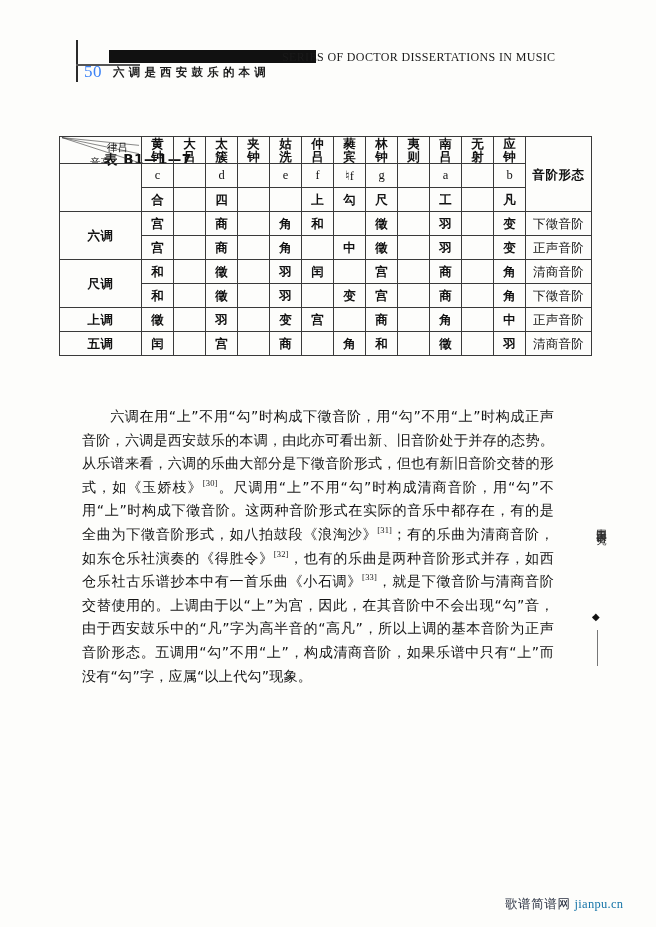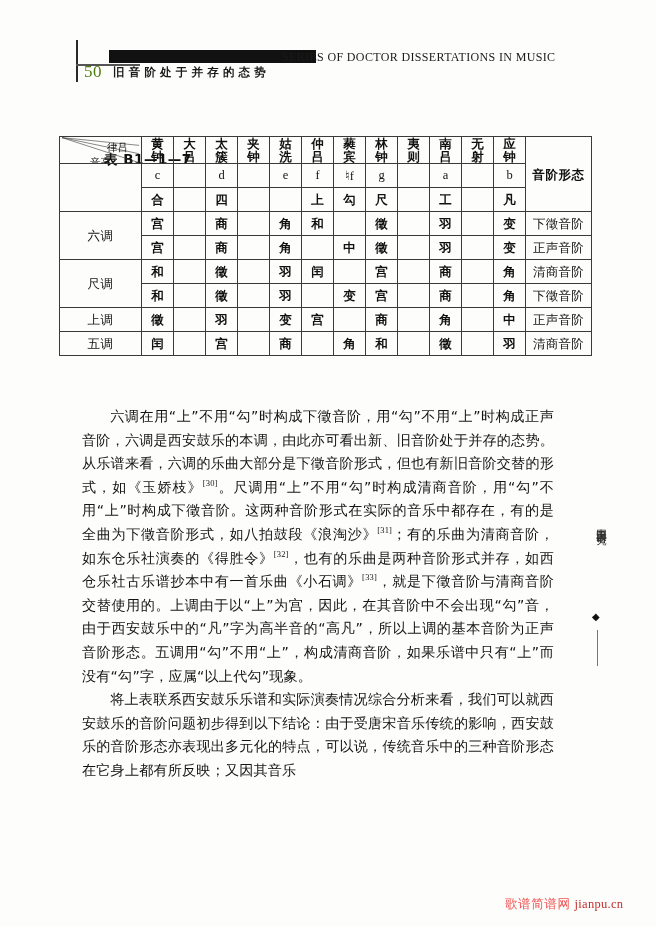--- a/index.html
+++ b/index.html
@@ -44,21 +44,21 @@
     left: 109px; top: 50px;
     width: 207px; height: 13px;
     background: #111;
   }
   .page-num {
     position: absolute;
     left: 84px; top: 62px;
     font-family: "Liberation Serif", "DejaVu Serif", serif;
     font-size: 17px;
     letter-spacing: 0.5px;
-    color: #4d7c0f;
+    color: #3b82f6;
   }
   .head-cn {
     position: absolute;
     left: 113px; top: 65px;
     font-family: "DejaVu Sans", sans-serif;
     font-size: 11.5px;
     font-weight: bold;
     letter-spacing: 4.2px;
     color: #1a1a1a;
     white-space: nowrap;
@@ -141,21 +141,21 @@
     font-size: 13px;
     height: 25px;
   }
   td.gongche {
     font-weight: bold;
     font-size: 13px;
     height: 25px;
   }
   td.rowlabel {
     font-size: 12.5px;
-    font-weight: normal;
+    font-weight: bold;
     letter-spacing: 0.5px;
   }
   td.deg {
     font-weight: bold;
     font-size: 13px;
   }
   td.shape {
     font-size: 12.5px;
     letter-spacing: 0.3px;
     white-space: nowrap;
@@ -225,34 +225,34 @@
 
   
   .watermark {
     position: absolute;
     left: 505px; top: 896px;
     font-size: 12.5px;
     font-family: "DejaVu Sans", sans-serif;
     white-space: nowrap;
     opacity: 0.92;
   }
-  .wm-cn { color: #ef4444; letter-spacing: 0.6px; }
-  .wm-en { color: #b91c1c; font-family: "Liberation Serif", serif; letter-spacing: 0.3px; }
+  .wm-cn { color: #0f172a; letter-spacing: 0.6px; }
+  .wm-en { color: #0369a1; font-family: "Liberation Serif", serif; letter-spacing: 0.3px; }
 </style>
 </head>
 <body>
 
 <div class="page">
 
   <div class="header">
     <div class="head-rule-vert"></div>
     <div class="head-rule-horiz"></div>
     <div class="head-bar"></div>
     <div class="page-num">50</div>
-    <div class="head-cn">旧音阶处于并存的态势</div>
+    <div class="head-cn">六调是西安鼓乐的本调</div>
     <div class="head-en">SERIES OF DOCTOR DISSERTATIONS IN MUSIC</div>
   </div>
 
   <div class="tbl-caption">表 B1—1—7</div>
 
   <div class="tbl-wrap">
     <table class="grid">
       <colgroup>
         <col style="width:82px">
         <col style="width:32px">
@@ -417,21 +417,20 @@
             <td class="deg"></td>
             <td class="deg">羽</td>
             <td class="shape">清商音阶</td>
           </tr>
         </tbody>
     </table>
   </div>
 
   <div class="bodytext">
     <p><span>六调在用“上”不用“勾”时构成下徵音阶，用“勾”不用“上”时构成正声音阶，六调是西安鼓乐的本调，由此亦可看出新、旧音阶处于并存的态势。从乐谱来看，六调的乐曲大部分是下徵音阶形式，但也有新旧音阶交替的形式，如《玉娇枝》</span><sup class="fn">[30]</sup><span>。尺调用“上”不用“勾”时构成清商音阶，用“勾”不用“上”时构成下徵音阶。这两种音阶形式在实际的音乐中都存在，有的是全曲为下徵音阶形式，如八拍鼓段《浪淘沙》</span><sup class="fn">[31]</sup><span>；有的乐曲为清商音阶，如东仓乐社演奏的《得胜令》</span><sup class="fn">[32]</sup><span>，也有的乐曲是两种音阶形式并存，如西仓乐社古乐谱抄本中有一首乐曲《小石调》</span><sup class="fn">[33]</sup><span>，就是下徵音阶与清商音阶交替使用的。上调由于以“上”为宫，因此，在其音阶中不会出现“勾”音，由于西安鼓乐中的“凡”字为高半音的“高凡”，所以上调的基本音阶为正声音阶形态。五调用“勾”不用“上”，构成清商音阶，如果乐谱中只有“上”而没有“勾”字，应属“以上代勾”现象。</span></p>
-    <p>将上表联系西安鼓乐乐谱和实际演奏情况综合分析来看，我们可以就西安鼓乐的音阶问题初步得到以下结论：由于受唐宋音乐传统的影响，西安鼓乐的音阶形态亦表现出多元化的特点，可以说，传统音乐中的三种音阶形态在它身上都有所反映；又因其音乐</p>
   </div>
 
   <div class="side-label">中国工尺谱研究</div>
   <div class="side-diamond">◆</div>
   <div class="side-rule"></div>
 
   <div class="watermark">
     <span class="wm-cn">歌谱简谱网</span>
     <span class="wm-en">jianpu.cn</span>
   </div>

